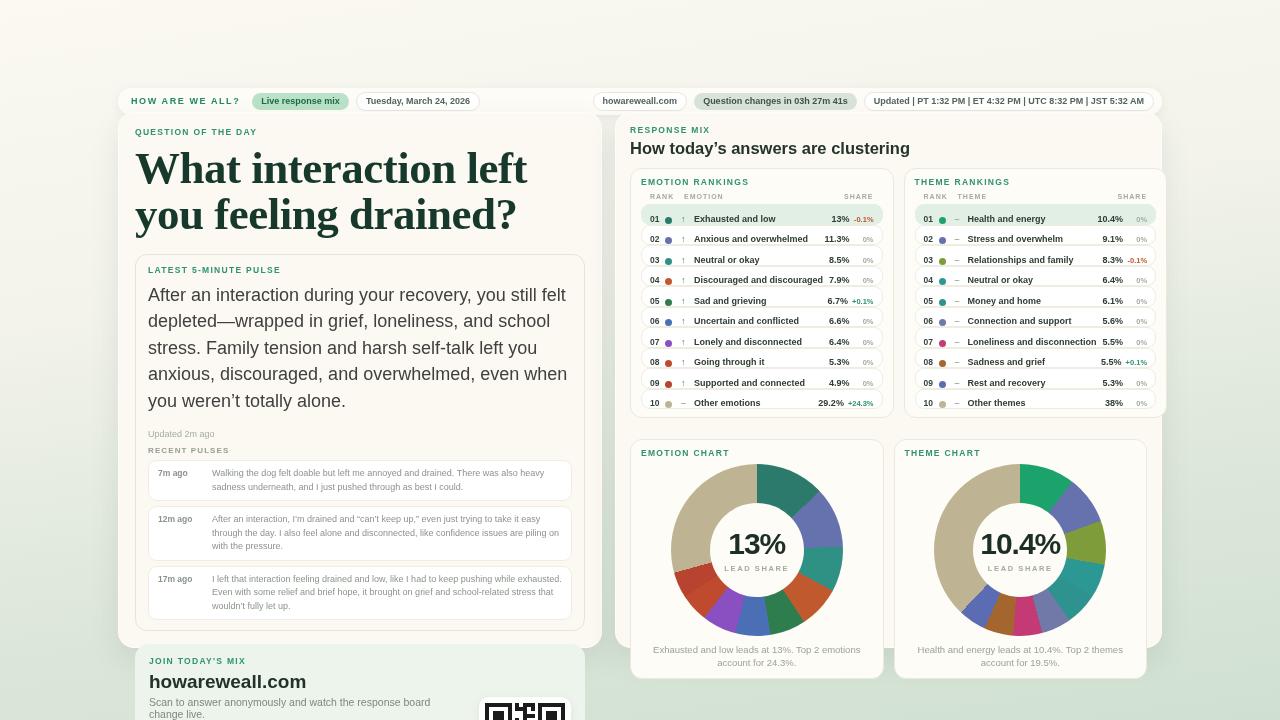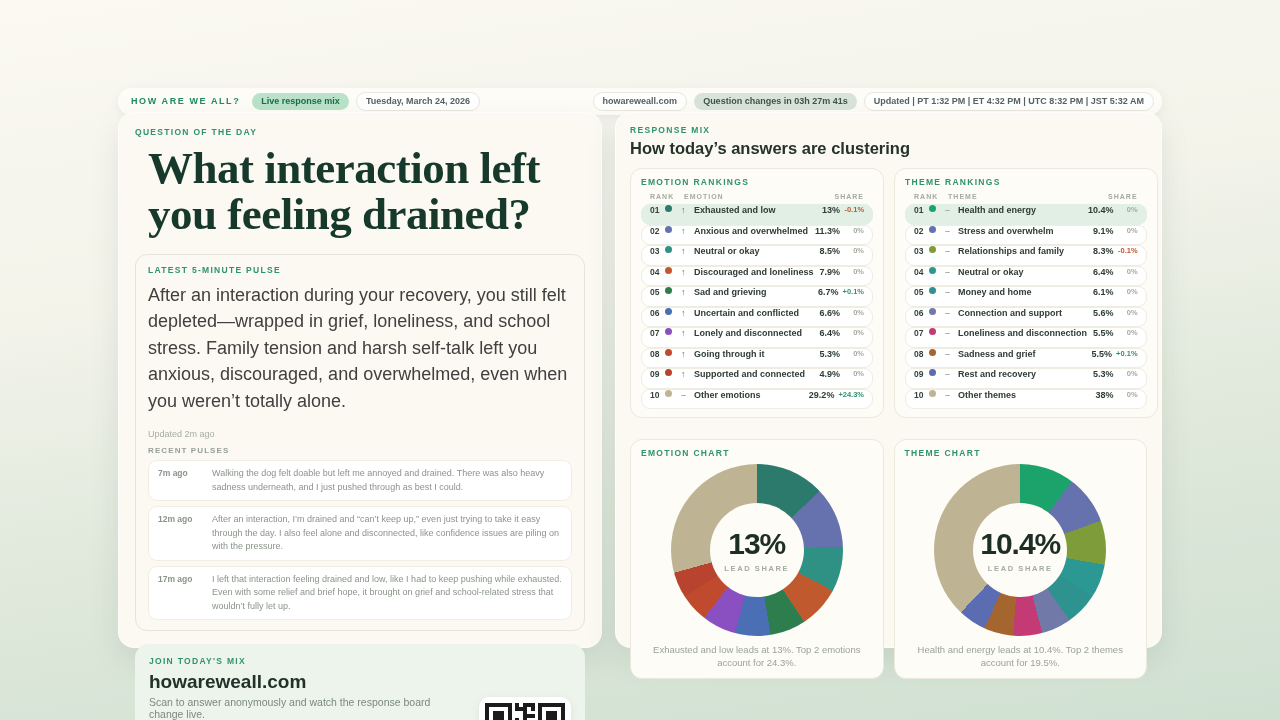--- a/index.html
+++ b/index.html
@@ -15,21 +15,21 @@
   .pill.outline{background:#fff;border:1px solid #e9e7dc;color:#55655b;}
   .pill.sage{background:#d8e4d7;color:#41544a;}
 
   
   .panel{position:absolute;top:112px;background:#fbf9f2;border-radius:16px;box-shadow:0 12px 28px rgba(95,115,98,.14);box-sizing:border-box;border:1px solid rgba(255,255,255,.65);}
   .panel.left{left:118px;width:484px;height:536px;padding:14px 16px;}
   .panel.right{left:615px;width:547px;height:536px;padding:12px 14px;}
   .label{font-size:8.5px;font-weight:bold;letter-spacing:1.3px;color:#2f9270;}
 
   
-  .question{font-family:'Liberation Serif','DejaVu Serif',serif;font-size:45px;line-height:1.02;color:#17392c;margin:9px 13px 0;max-width:400px;font-weight:bold;letter-spacing:-0.5px;}
+  .question{font-family:'Liberation Serif','DejaVu Serif',serif;font-size:45px;line-height:1.02;color:#17392c;margin:9px 0 0;max-width:400px;font-weight:bold;letter-spacing:-0.5px;}
   .pulse-card{margin-top:16px;border:1px solid #e6e4d8;border-radius:12px;padding:10px 12px;}
   .summary{font-size:18px;line-height:1.47;color:#404040;margin:7px 0 15px;}
   .updated{font-size:9px;color:#a6ae9f;}
   .recent-label{font-size:8px;font-weight:bold;letter-spacing:1.1px;color:#98a095;margin-top:7px;}
   .recent-row{display:flex;gap:8px;background:#fff;border:1px solid #f0eee3;border-radius:9px;padding:6px 9px;margin-top:5px;}
   .time{flex:0 0 46px;font-size:8.5px;font-weight:bold;color:#8b948a;padding-top:1px;}
   .rtext{font-size:9px;line-height:1.5;color:#8b948a;}
   .join-card{margin-top:13px;background:#edf4eb;border-radius:14px;padding:12px 14px;display:flex;gap:14px;align-items:flex-end;}
   .join-left{flex:1;min-width:0;}
   .join-site{font-size:19px;font-weight:bold;color:#22322a;margin:5px 0 3px;}
@@ -40,21 +40,21 @@
   .qr-box{flex:0 0 92px;height:92px;background:#fff;border-radius:10px;display:flex;align-items:center;justify-content:center;box-shadow:0 2px 8px rgba(100,115,100,.10);}
   .qr-box svg{width:80px;height:80px;shape-rendering:crispEdges;fill:#1b1b1b;}
 
   
   .r-heading{font-size:16.5px;font-weight:bold;color:#24332b;margin:4px 0 10px;}
   .grid2{display:grid;grid-template-columns:1fr 1fr;gap:10px;}
   .card{background:#fdfcf6;border:1px solid #ecead f;border-radius:12px;padding:8px 10px;box-sizing:border-box;border:1px solid #ebe9dd;}
   .thead{display:flex;font-size:7px;font-weight:bold;letter-spacing:1px;color:#a4ac9f;margin:6px 0 4px;padding:0 9px;}
   .th-rank{width:34px;}
   .th-name{flex:1;}
-  .row{display:flex;align-items:flex-start;height:18.5px;margin-top:0;background:#fff;border:1px solid #efede2;border-radius:9px;padding:0 8px;}
+  .row{display:flex;align-items:flex-end;height:18.5px;margin-top:0;background:#fff;border:1px solid #efede2;border-radius:9px;padding:0 8px;}
   .row.lead{background:#e2efe5;border-color:#e2efe5;}
   .rank{font-size:8.5px;font-weight:bold;color:#33423a;width:15px;flex:0 0 15px;}
   .dot{width:7px;height:7px;border-radius:50%;margin-right:9px;flex:0 0 7px;}
   .trend{width:13px;flex:0 0 13px;font-size:9px;font-weight:bold;}
   .trend.up{color:#2f9270;}
   .trend.flat{color:#a4ac9f;}
   .name{font-size:9px;font-weight:bold;color:#2e3c34;white-space:nowrap;overflow:hidden;flex:1;}
   .share{font-size:9px;font-weight:bold;color:#2e3c34;margin-left:6px;}
   .change{font-size:7.5px;font-weight:bold;margin-left:4px;min-width:20px;text-align:right;}
   .change.zero{color:#a4ac9f;}
@@ -391,21 +391,21 @@
               <span class="dot" style="background: rgb(46, 145, 132);"></span>
               <span class="trend up">↑</span>
               <span class="name">Neutral or okay</span>
               <span class="share">8.5%</span>
               <span class="change zero">0%</span>
             </div>
             <div class="row">
               <span class="rank">04</span>
               <span class="dot" style="background: rgb(192, 90, 46);"></span>
               <span class="trend up">↑</span>
-              <span class="name">Discouraged and loneliness</span>
+              <span class="name">Discouraged and discouraged</span>
               <span class="share">7.9%</span>
               <span class="change zero">0%</span>
             </div>
             <div class="row">
               <span class="rank">05</span>
               <span class="dot" style="background: rgb(46, 125, 79);"></span>
               <span class="trend up">↑</span>
               <span class="name">Sad and grieving</span>
               <span class="share">6.7%</span>
               <span class="change pos">+0.1%</span>

